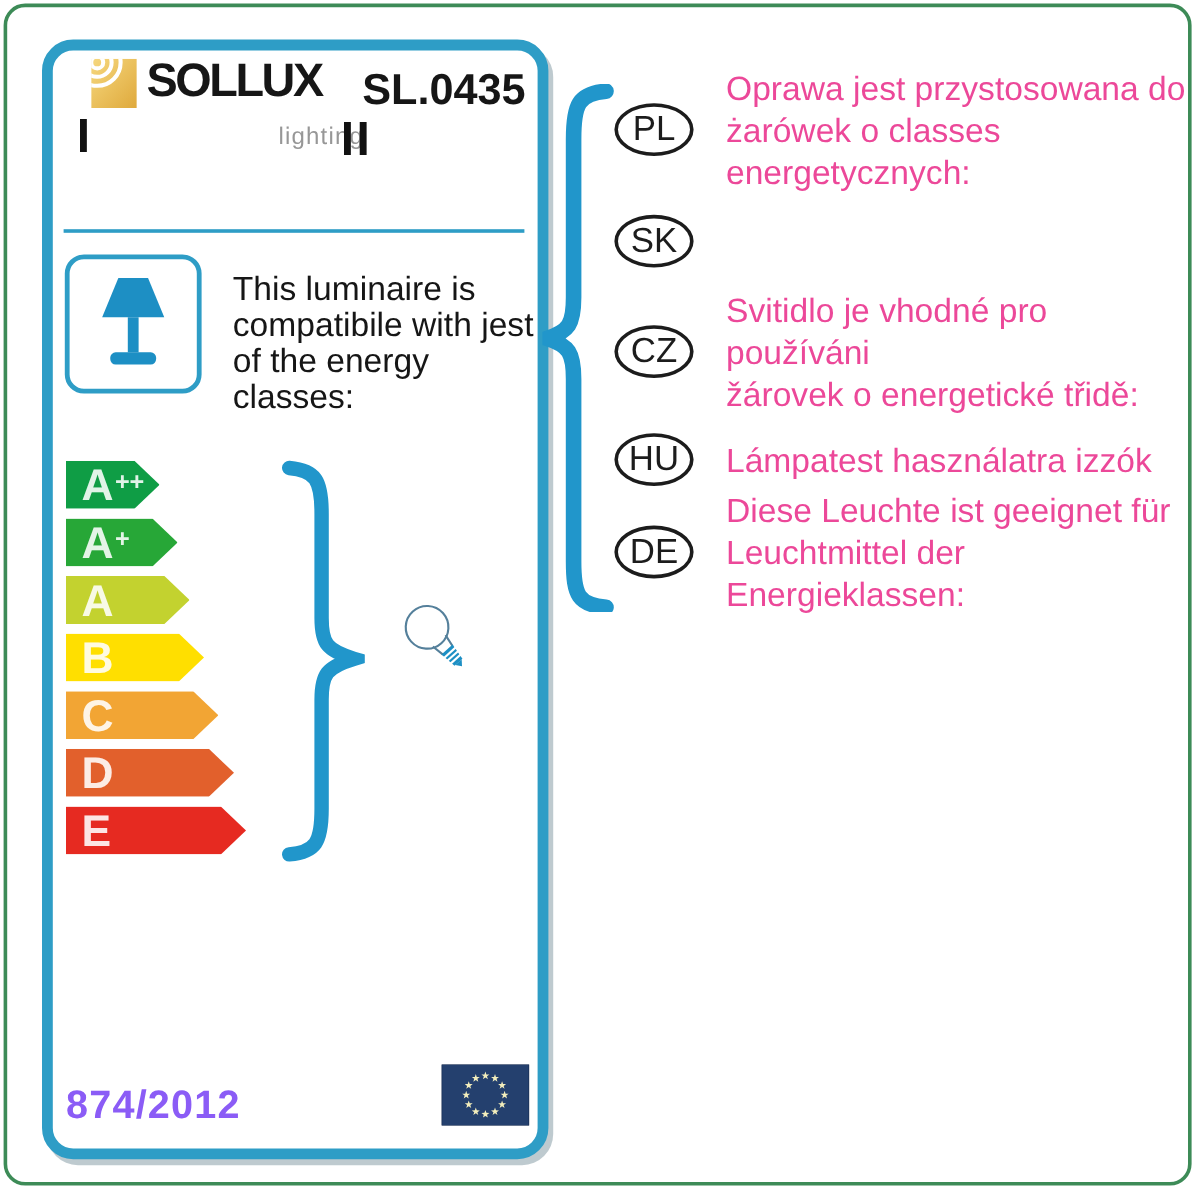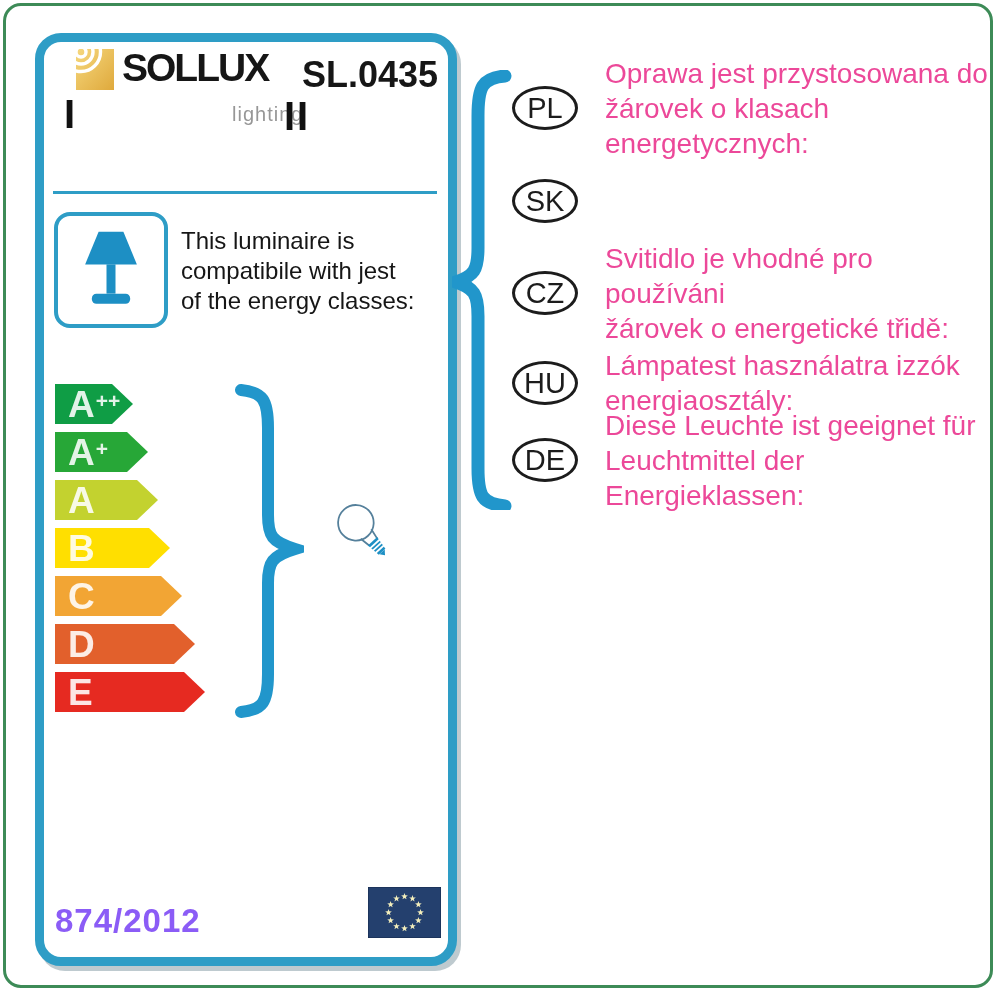--- a/index.html
+++ b/index.html
@@ -25,21 +25,21 @@
   .mark-i{left:20px;top:52px}
   .mark-ii{left:240px;top:54px;letter-spacing:2px}
   .separator{position:absolute;left:9px;top:149px;width:384px;height:3px;background:var(--frame,#2e9dc6)}
   .lamp-box{
     position:absolute;left:10px;top:170px;width:114px;height:116px;box-sizing:border-box;
     border:4px solid var(--frame,#2e9dc6);border-radius:16px;
     display:flex;align-items:center;justify-content:center;
   }
   .lamp-svg{width:72px;height:88px}
   .lamp-part{fill:var(--lamp,#1d8fc4)}
-  .note{position:absolute;left:137px;top:184px;width:262px;font-size:24px;line-height:30px}
+  .note{position:absolute;left:150px;top:184px;width:262px;font-size:28px;line-height:30px}
   
   .arrows{position:absolute;left:11px;top:342px;display:flex;flex-direction:column;gap:8px}
   .arrow{
     height:40px;display:flex;align-items:center;
     clip-path:polygon(0 0, calc(100% - 21px) 0, 100% 50%, calc(100% - 21px) 100%, 0 100%);
   }
   .cls{padding-left:13px;font-weight:bold;font-size:37px;line-height:1;color:rgba(255,255,255,.88)}
   .cls sup{font-size:21px;font-weight:bold;line-height:1;vertical-align:9px;margin-left:1px}
   .brace-energy{position:absolute;left:188px;top:341px;width:72px;height:336px}
   .brace-path{fill:none;stroke:var(--brace,#2196cb);stroke-width:12;stroke-linecap:round}
@@ -170,38 +170,37 @@
 </div>
 
 <svg class="brace-lang" viewBox="0 0 62 440">
   <path class="brace-path" style="stroke-width:13" d="M53 6 C30 8 26 17 26 46 L26 178 C26 200 22 206 4 212 C22 218 26 224 26 246 L26 398 C26 426 30 434 53 436"></path>
 </svg>
 
 <div class="lang-row row-pl">
   <div class="lang-code">PL</div>
   <div class="lang-text">
     <div>Oprawa jest przystosowana do</div>
-    <div>žárovek o klasach energetycznych:</div>
+    <div>żarówek o classes energetycznych:</div>
   </div>
 </div>
 <div class="lang-row row-sk">
   <div class="lang-code">SK</div>
 </div>
 <div class="lang-row row-cz">
   <div class="lang-code">CZ</div>
   <div class="lang-text">
     <div>Svitidlo je vhodné pro používáni</div>
     <div>žárovek o energetické třidě:</div>
   </div>
 </div>
 <div class="lang-row row-hu">
   <div class="lang-code">HU</div>
   <div class="lang-text">
     <div>Lámpatest használatra izzók</div>
-    <div>energiaosztály:</div>
   </div>
 </div>
 <div class="lang-row row-de">
   <div class="lang-code">DE</div>
   <div class="lang-text">
     <div>Diese Leuchte ist geeignet für</div>
     <div>Leuchtmittel der Energieklassen:</div>
   </div>
 </div>
 

